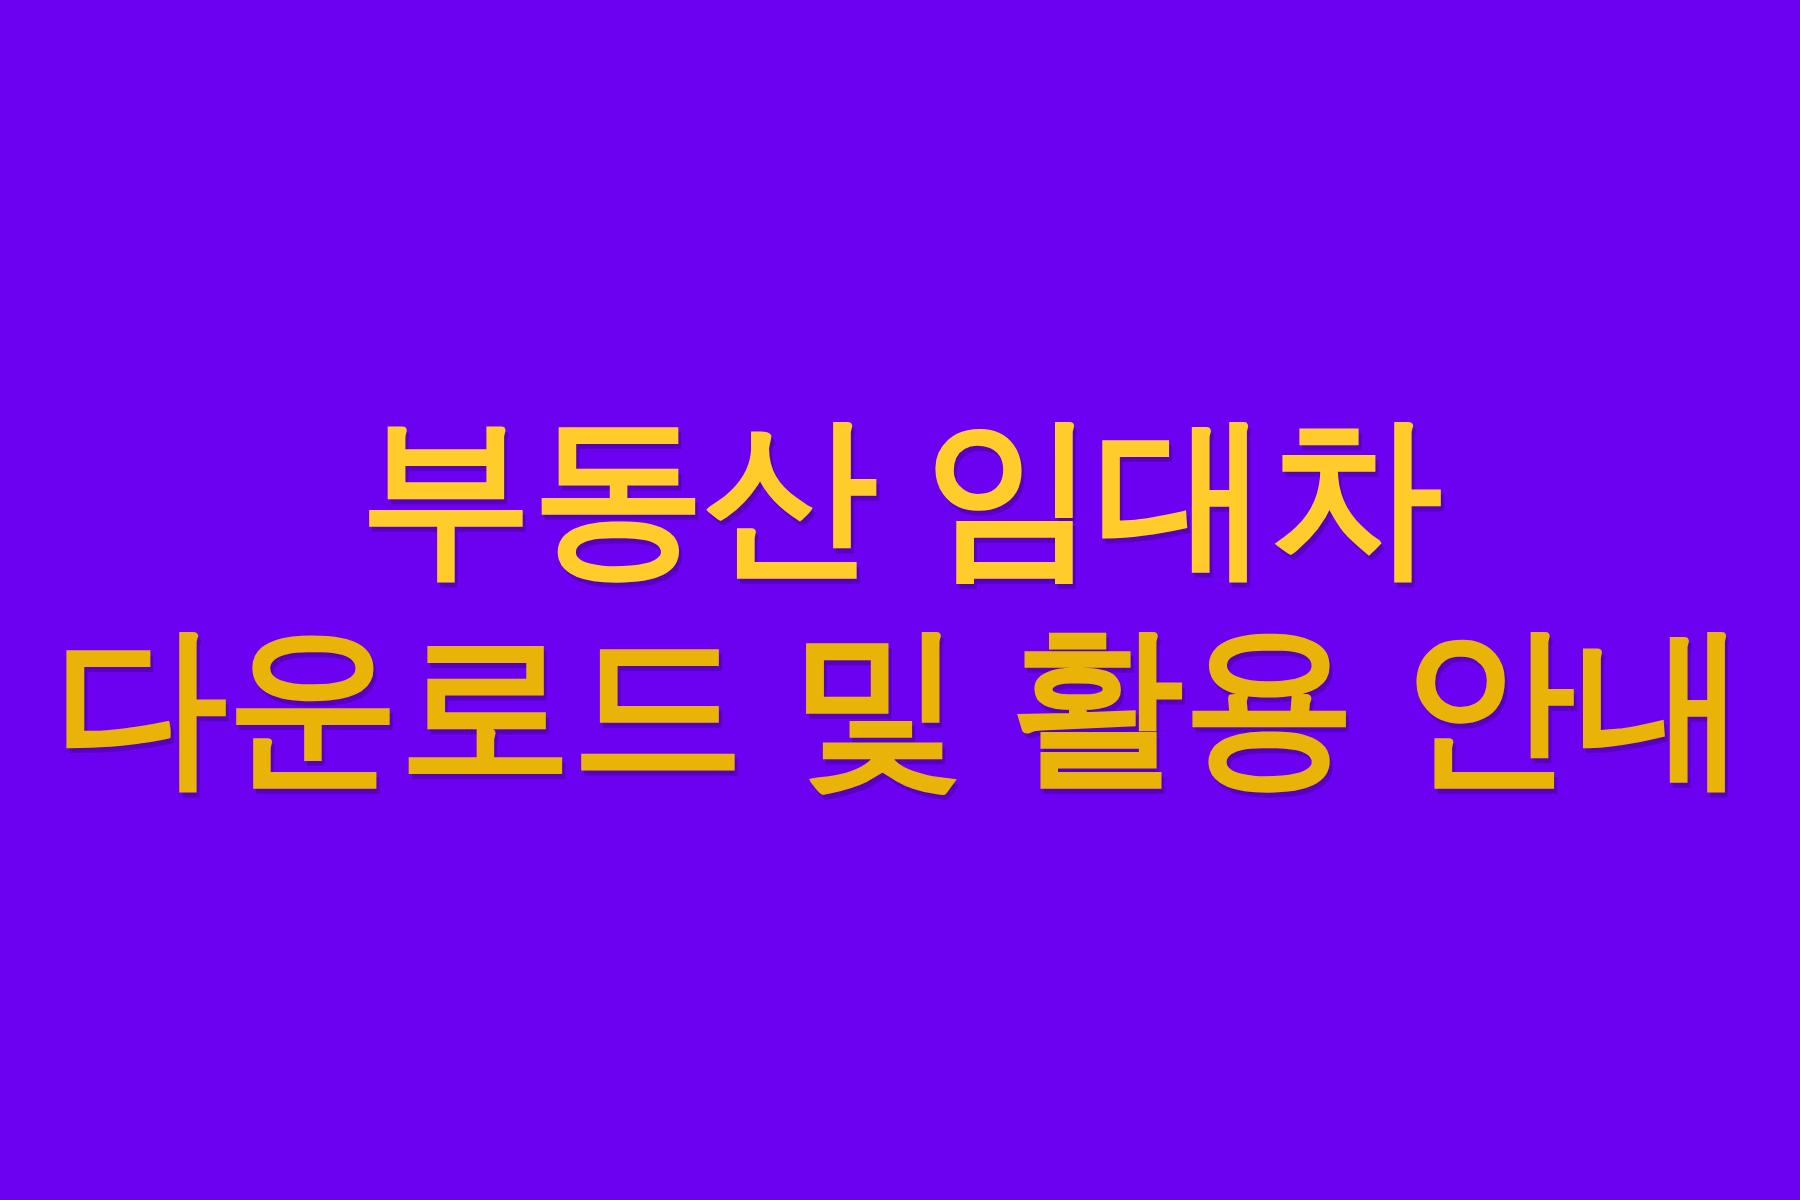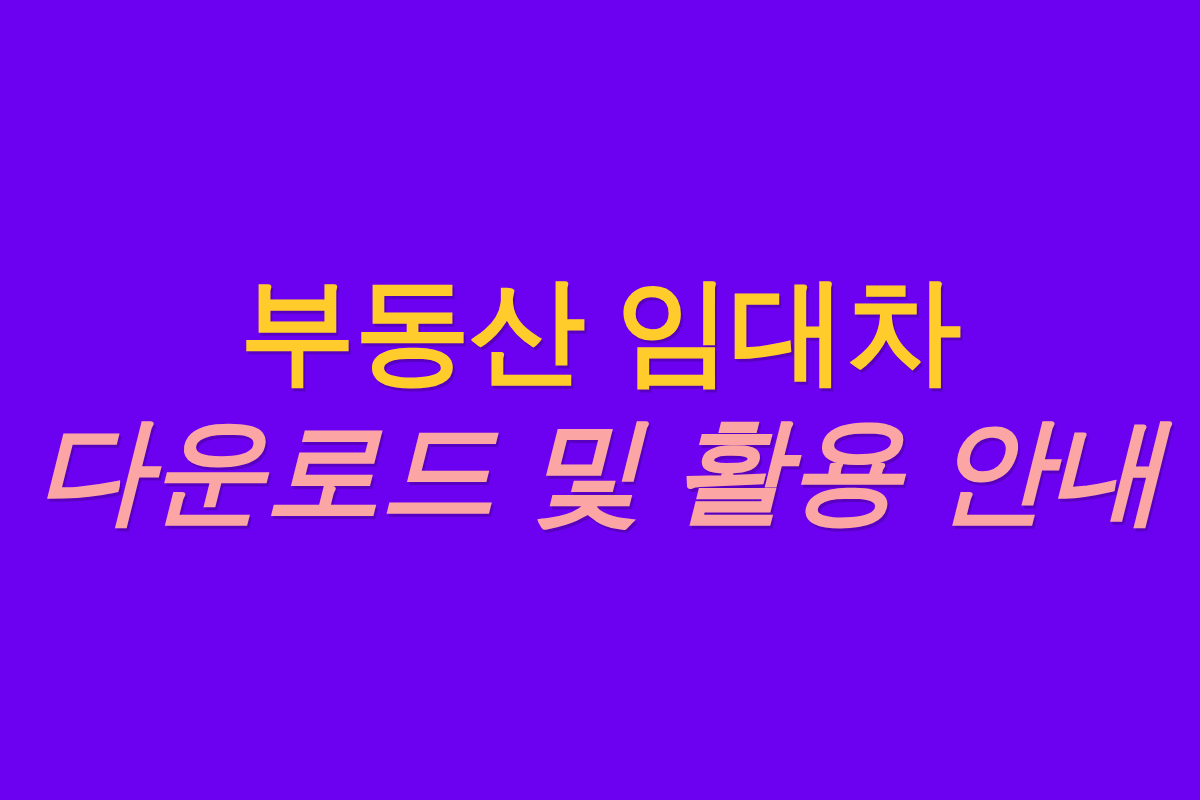--- a/index.html
+++ b/index.html
@@ -57,15 +57,15 @@
   .title-line.line-1 { font-size: 116px; }
   .title-line.line-2 { font-size: 116px; }
   .title-line.line-3 { font-size: 116px; }
 </style>
 </head>
 <body>
 
 <div id="banner" style="background: rgb(108, 0, 240);">
   <div id="title-block">
     <span class="title-line line-1" style="color: rgb(255, 204, 43);">부동산 임대차</span>
-    <span class="title-line line-3" style="color: #fca5a5; font-style: italic;">다운로드 및 활용 안내</span>
+    <span class="title-line line-3" style="color: #eab308;">다운로드 및 활용 안내</span>
   </div>
 </div>
 
 </body></html>

